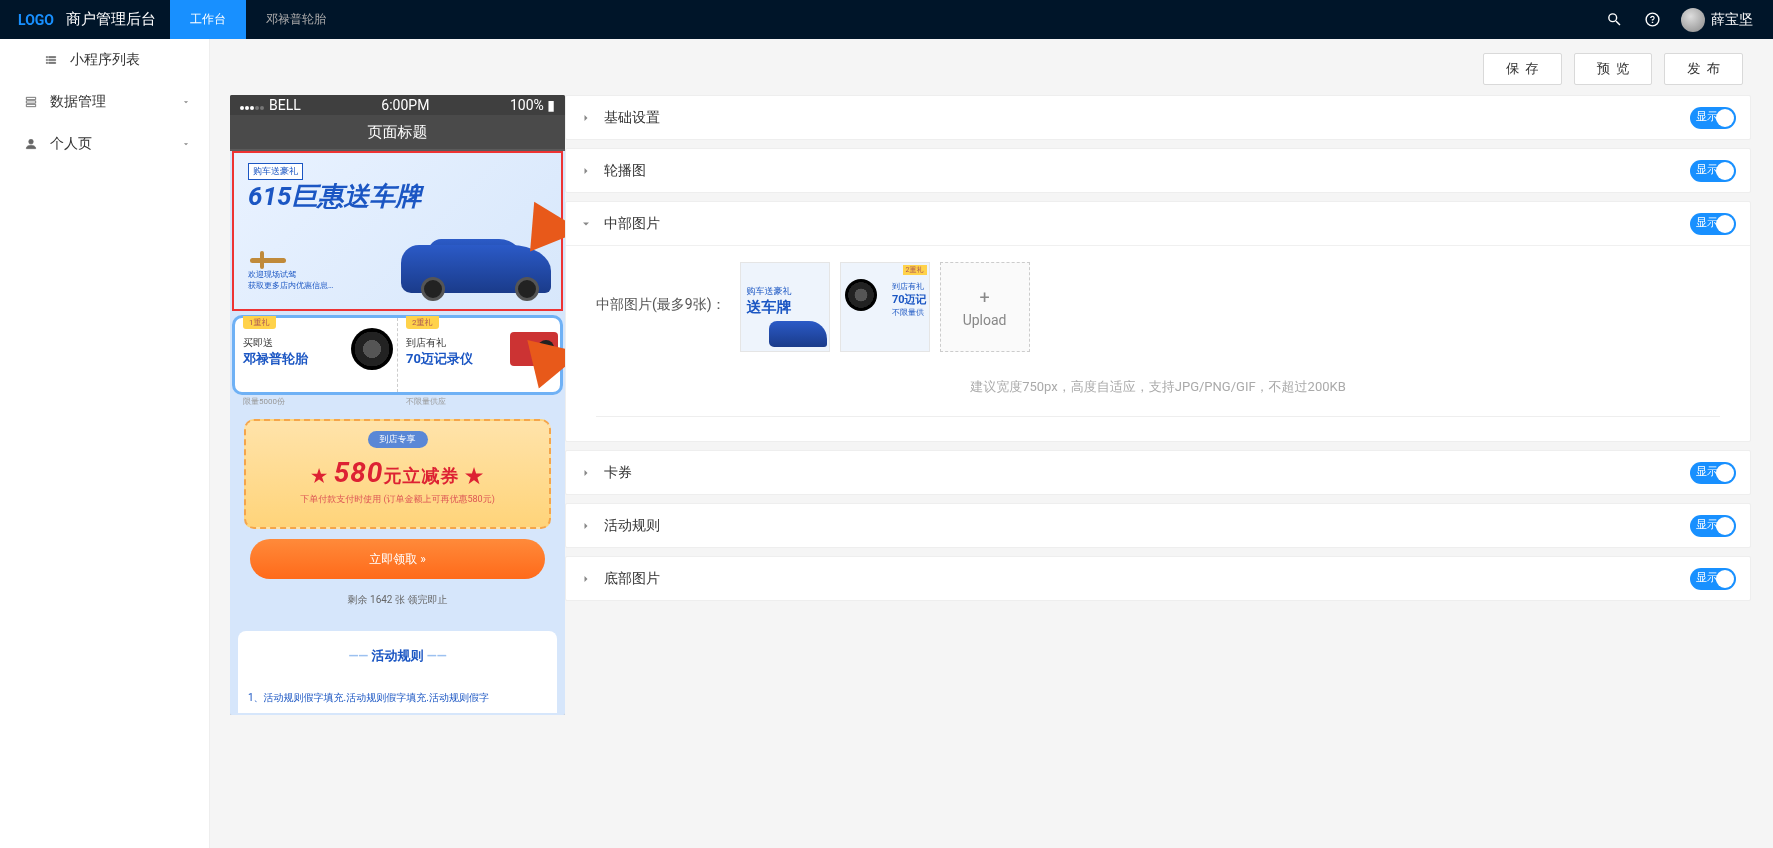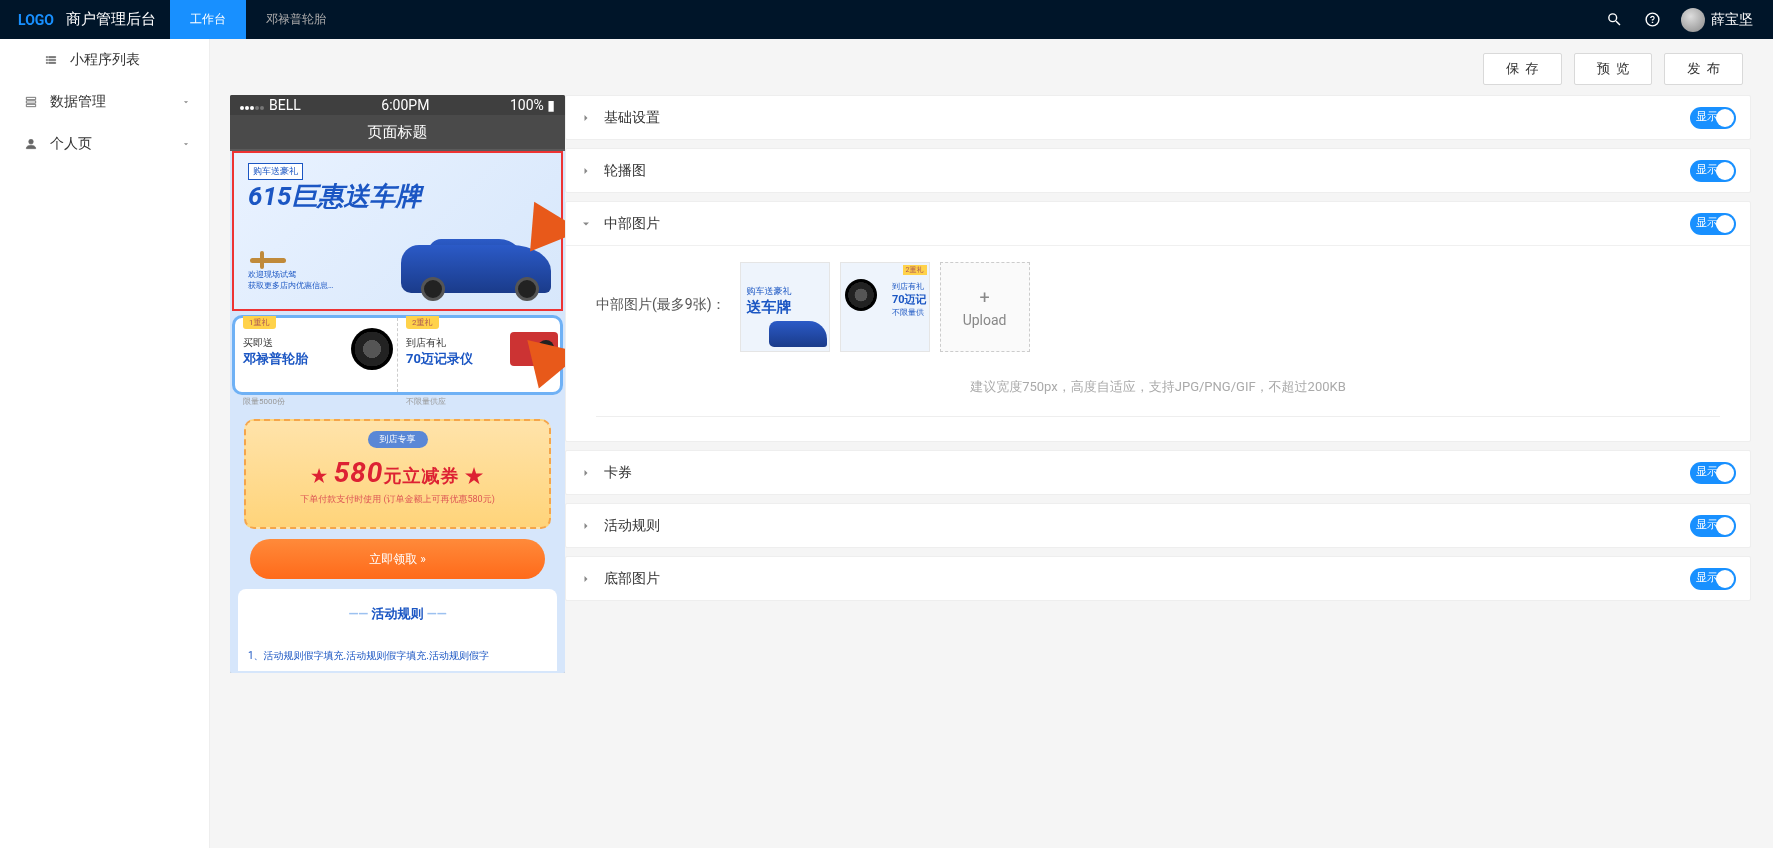--- a/index.html
+++ b/index.html
@@ -211,20 +211,21 @@
                 <div class="recorder"></div>
               </div>
             </div>
             <div style="background:#d6e6fb;padding:2px 0 2px;">
               <div class="coupon">
                 <span class="cp-tag">到店专享</span>
                 <div class="cp-main"><span>★ </span><span class="n">580</span><span>元立减券</span><span> ★</span></div>
                 <div class="cp-sub">下单付款支付时使用 (订单金额上可再优惠580元)</div>
               </div>
               <div class="get-btn">立即领取 »</div>
+              <div class="remain">剩余 1642 张 领完即止</div>
               <div class="rules">
                 <div class="rules-t">活动规则</div>
                 <div class="rules-line">1、活动规则假字填充.活动规则假字填充.活动规则假字</div>
               </div>
             </div>
           </div>
         </div>
 
         <svg class="arrow-layer">
           <defs>

